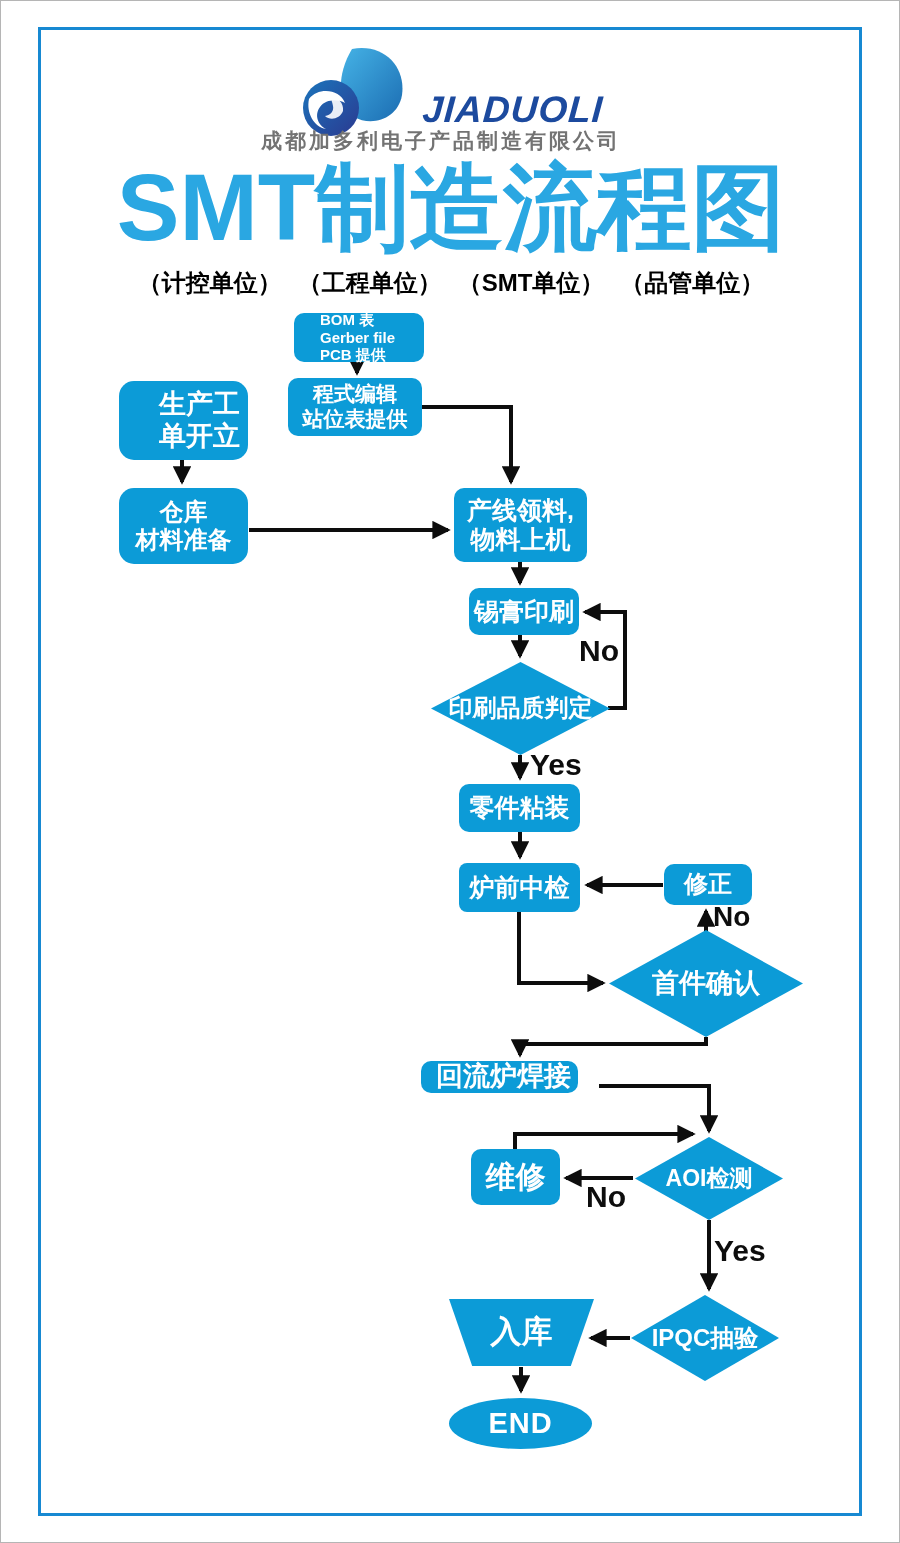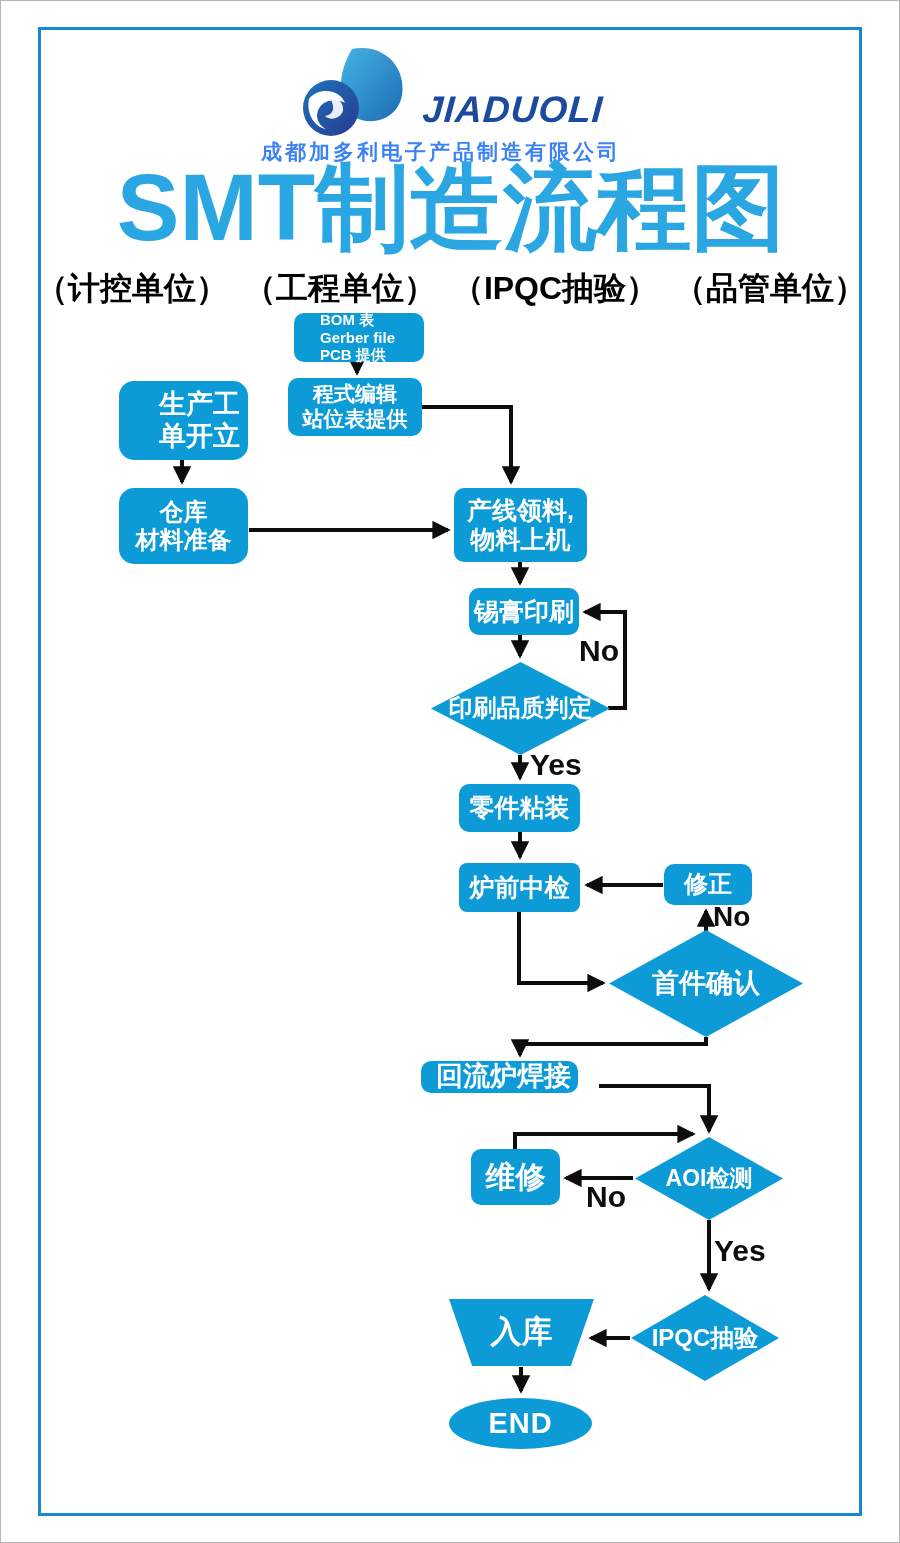--- a/index.html
+++ b/index.html
@@ -18,31 +18,31 @@
     border:3px solid #1789d2;box-sizing:border-box;
   }
   
   .logo-wrap{position:absolute;left:0;top:44px;width:900px;text-align:center;}
   .logo-row{display:flex;align-items:flex-end;justify-content:center;gap:4px;}
   .logo-text{
     font-size:37px;font-weight:900;font-style:italic;color:#1c4a9e;
     letter-spacing:1px;transform:skewX(-4deg);padding-bottom:14px;
   }
   .company{
-    position:absolute;left:0;top:137px;width:880px;text-align:center;
-    font-size:21px;font-weight:bold;color:#3b82f6;letter-spacing:3px;
+    position:absolute;left:0;top:126px;width:880px;text-align:center;
+    font-size:21px;font-weight:bold;color:#737373;letter-spacing:3px;
   }
   .big-title{
     position:absolute;left:0;top:158px;width:900px;text-align:center;
     font-size:94px;font-weight:900;color:var(--titleblue);letter-spacing:0px;
     line-height:1.05;
   }
   .units{
     position:absolute;left:0;top:266px;width:900px;display:flex;
-    justify-content:center;gap:16px;font-size:32px;font-weight:900;color:#000;
+    justify-content:center;gap:16px;font-size:24px;font-weight:900;color:#000;
   }
   
   .node{
     position:absolute;background:var(--blue);color:#fff;font-weight:bold;
     display:flex;flex-direction:column;align-items:center;justify-content:center;
     text-align:center;line-height:1.18;box-sizing:border-box;
   }
   .rrect{border-radius:10px;}
   .rrect-lg{border-radius:15px;}
   .diamond{clip-path:polygon(50% 0,100% 50%,50% 100%,0 50%);border-radius:0;}
@@ -78,21 +78,21 @@
         </svg>
       </span>
       <span class="logo-text">JIADUOLI</span>
     </div>
   </div>
   <div class="company">成都加多利电子产品制造有限公司</div>
   <div class="big-title">SMT制造流程图</div>
   <div class="units">
     <span>（计控单位）</span>
     <span>（工程单位）</span>
-    <span>（IPQC抽验）</span>
+    <span>（SMT单位）</span>
     <span>（品管单位）</span>
   </div>
 
   <svg class="flow" width="900" height="1543">
     <defs>
       <marker id="arr" viewBox="0 0 10 10" refX="8.5" refY="5" markerWidth="4.6" markerHeight="4.6" orient="auto-start-reverse">
         <path d="M0,0 L10,5 L0,10 z" fill="#0d0d0d"></path>
       </marker>
     </defs>
     <g fill="none" stroke="#0d0d0d" stroke-width="4">

